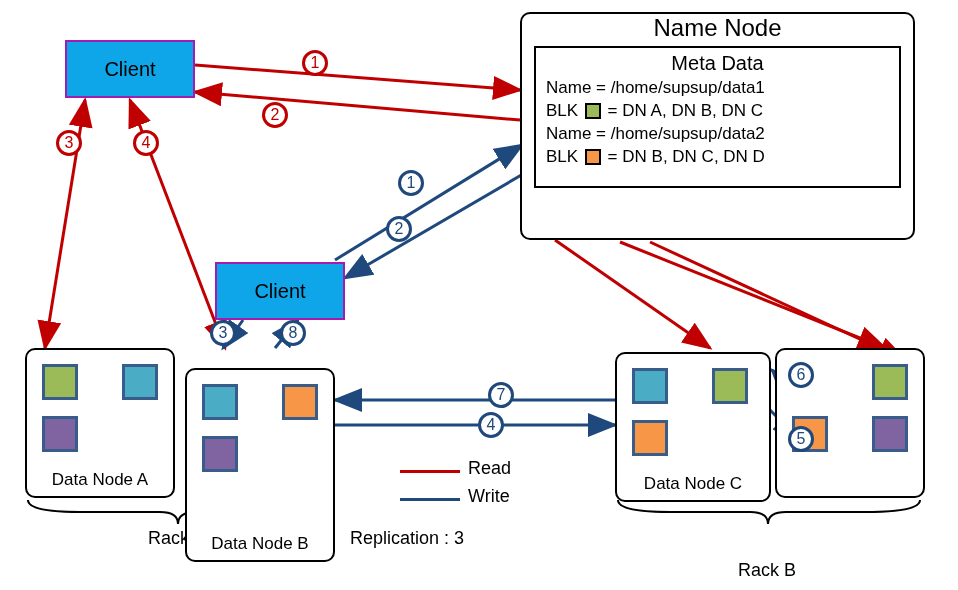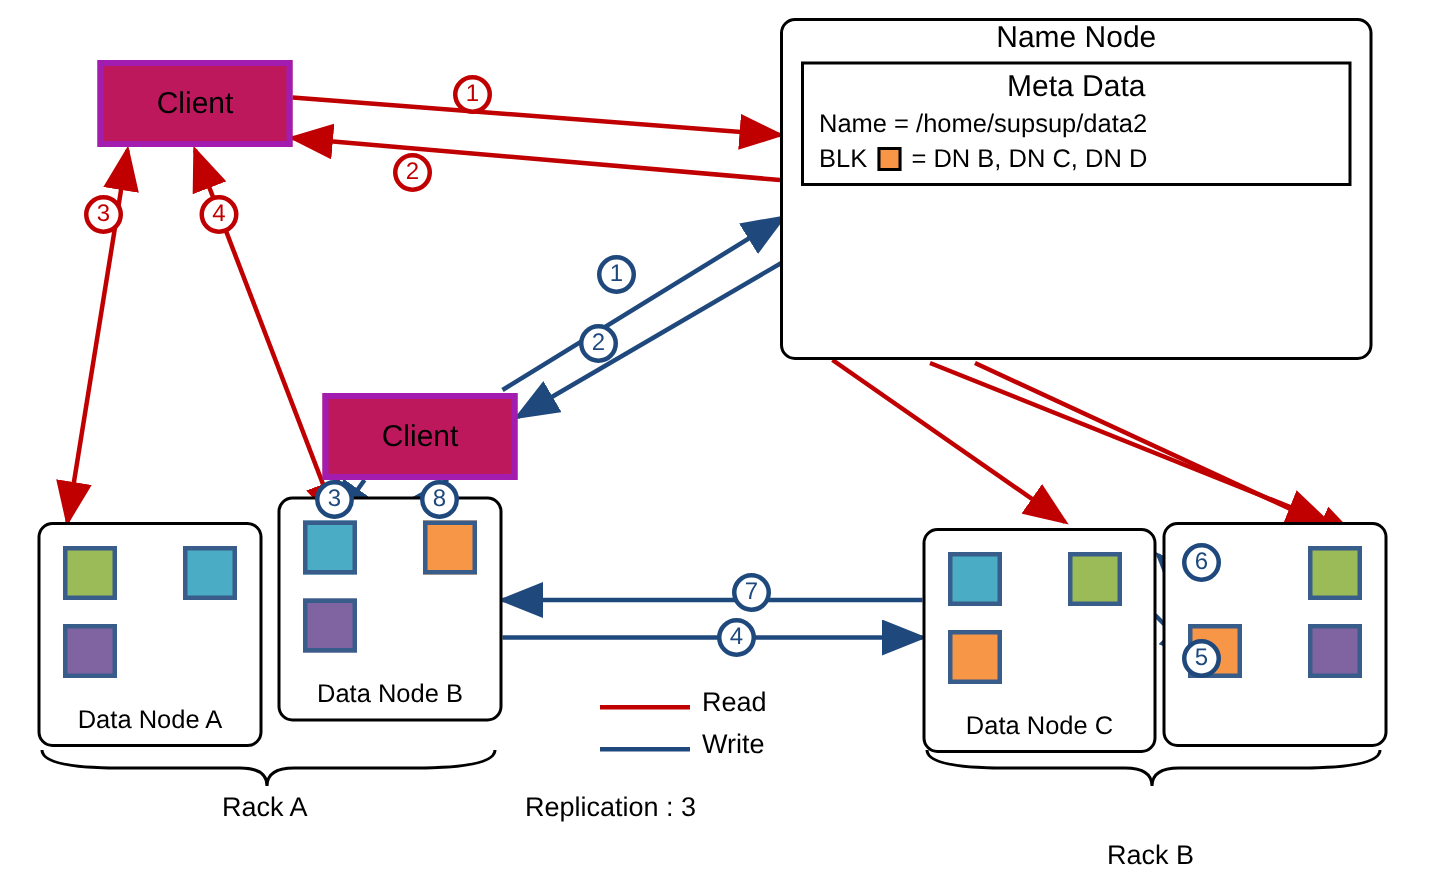--- a/index.html
+++ b/index.html
@@ -12,28 +12,28 @@
     position: relative;
   }
   .node-box {
     position: absolute;
     border: 2px solid #000;
     border-radius: 10px;
     background: #fff;
   }
   .sharp-box {
     position: absolute;
-    border: 4px solid #a21caf;
-    background: #be185d;
-  }
-  .title { text-align: center; font-size: 20px; }
+    border: 2px solid #a21caf;
+    background: #0ea5e9;
+  }
+  .title { text-align: center; font-size: 24px; }
   .meta-box {
     border: 2px solid #000;
     margin: 4px 12px 10px 12px;
-    padding: 4px 10px 4px 10px;
+    padding: 4px 10px 17px 10px;
   }
   .meta-title { text-align: center; font-size: 20px; margin-bottom: 2px; }
   .meta-line { font-size: 17px; line-height: 1.35; white-space: nowrap; }
   .sq {
     display: inline-block;
     width: 16px; height: 16px;
     border: 2px solid #000;
     vertical-align: -3px;
     margin: 0 2px;
   }
@@ -122,20 +122,28 @@
 
   <path d="M28 500 Q28 512 80 512 L160 512 Q178 512 178 524 Q178 512 196 512 L276 512 Q330 512 330 500" fill="none" stroke="#000" stroke-width="2"></path>
   <path d="M618 500 Q618 512 670 512 L750 512 Q768 512 768 524 Q768 512 786 512 L866 512 Q920 512 920 500" fill="none" stroke="#000" stroke-width="2"></path>
 </svg>
 
 <div class="node-box" style="left:520px; top:12px; width:395px; height:228px; z-index:20;">
   <div class="title">Name Node</div>
   <div class="meta-box">
     <div class="meta-title">Meta Data</div>
     <div class="meta-line">
+      <span>Name = </span><span>/home/supsup/data1</span>
+    </div>
+    <div class="meta-line">
+      <span>BLK</span>
+      <span class="sq c-green"></span>
+      <span>= DN A, DN B, DN C</span>
+    </div>
+    <div class="meta-line">
       <span>Name = </span><span>/home/supsup/data2</span>
     </div>
     <div class="meta-line">
       <span>BLK</span>
       <span class="sq c-orange"></span>
       <span>= DN B, DN C, DN D</span>
     </div>
   </div>
 </div>
 
@@ -147,21 +155,21 @@
   <span>Client</span>
 </div>
 
 <div class="node-box" style="left:25px; top:348px; width:150px; height:150px; z-index:20;padding-left:32px;">
   <span class="sq-big c-green" style="left:15px;  top:14px;"></span>
   <span class="sq-big c-teal" style="left:95px;  top:14px;"></span>
   <span class="sq-big c-purple" style="left:15px;  top:66px;"></span>
   <div class="dn-label">Data Node A</div>
 </div>
 
-<div class="node-box" style="left:185px; top:331px; width:150px; height:150px; z-index:20;">
+<div class="node-box" style="left:185px; top:368px; width:150px; height:194px; z-index:20;">
   <span class="sq-big c-teal" style="left:15px; top:14px;"></span>
   <span class="sq-big c-orange" style="left:95px; top:14px;"></span>
   <span class="sq-big c-purple" style="left:15px; top:66px;"></span>
   <div class="dn-label">Data Node B</div>
 </div>
 
 <div class="node-box" style="left:615px; top:352px; width:156px; height:150px; z-index:20;">
   <span class="sq-big c-teal" style="left:15px; top:14px;"></span>
   <span class="sq-big c-green" style="left:95px; top:14px;"></span>
   <span class="sq-big c-orange" style="left:15px; top:66px;"></span>

